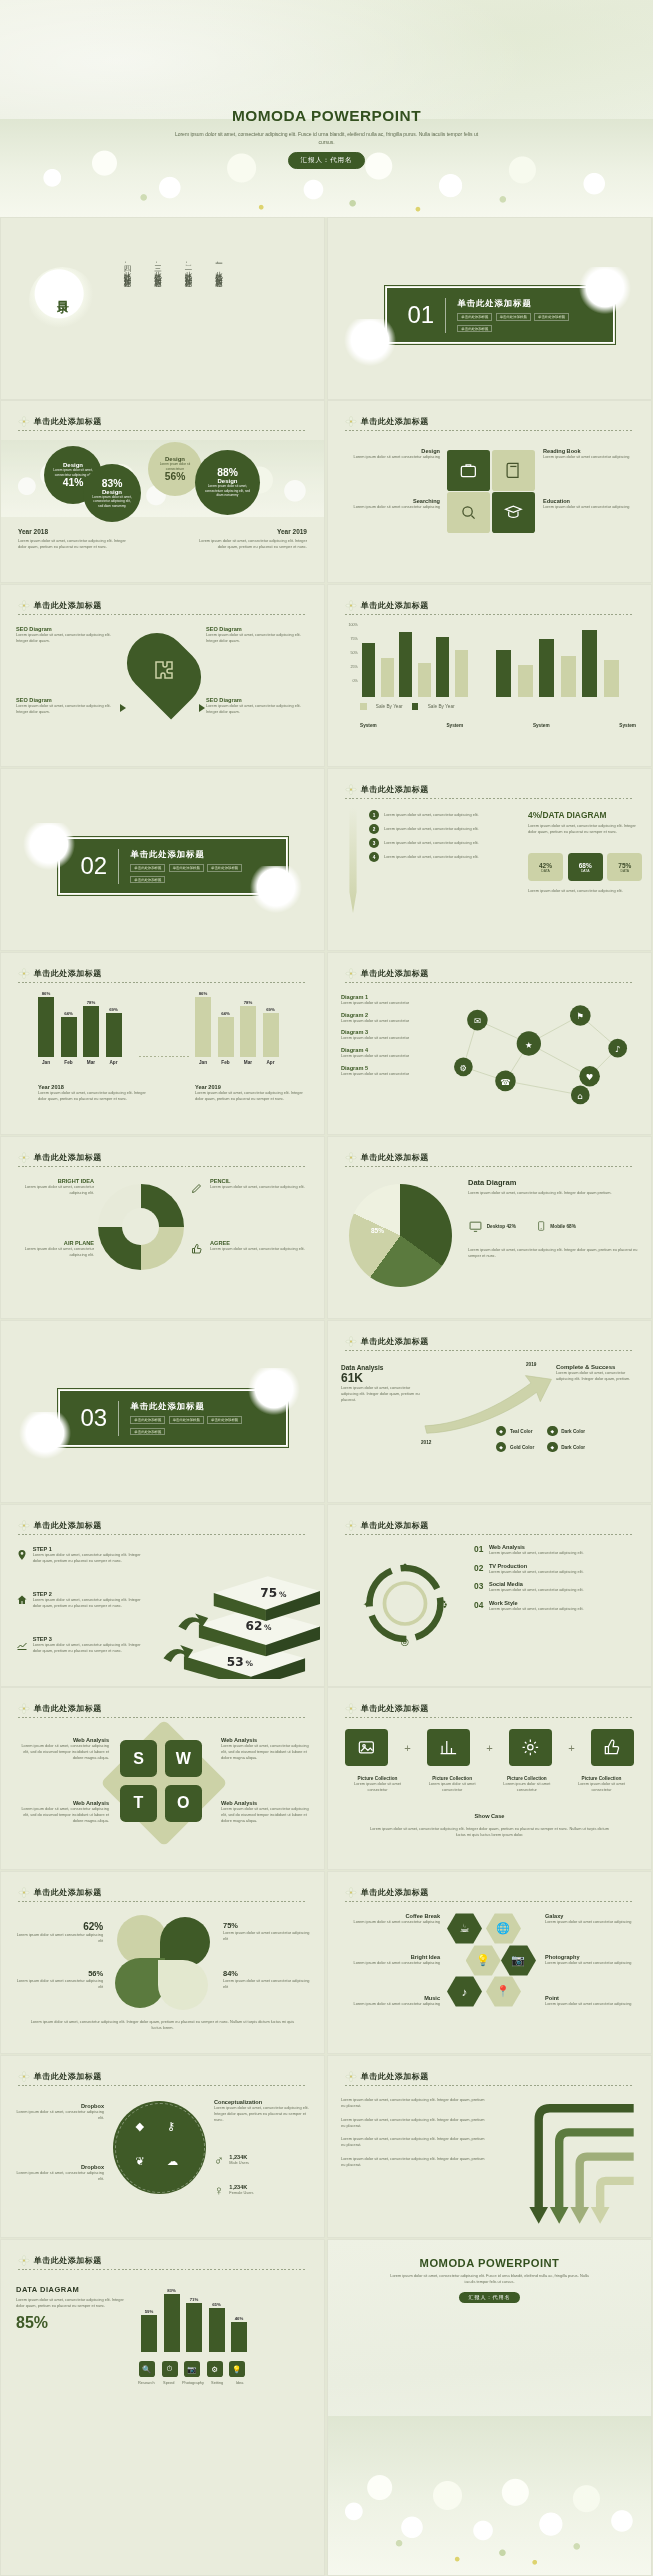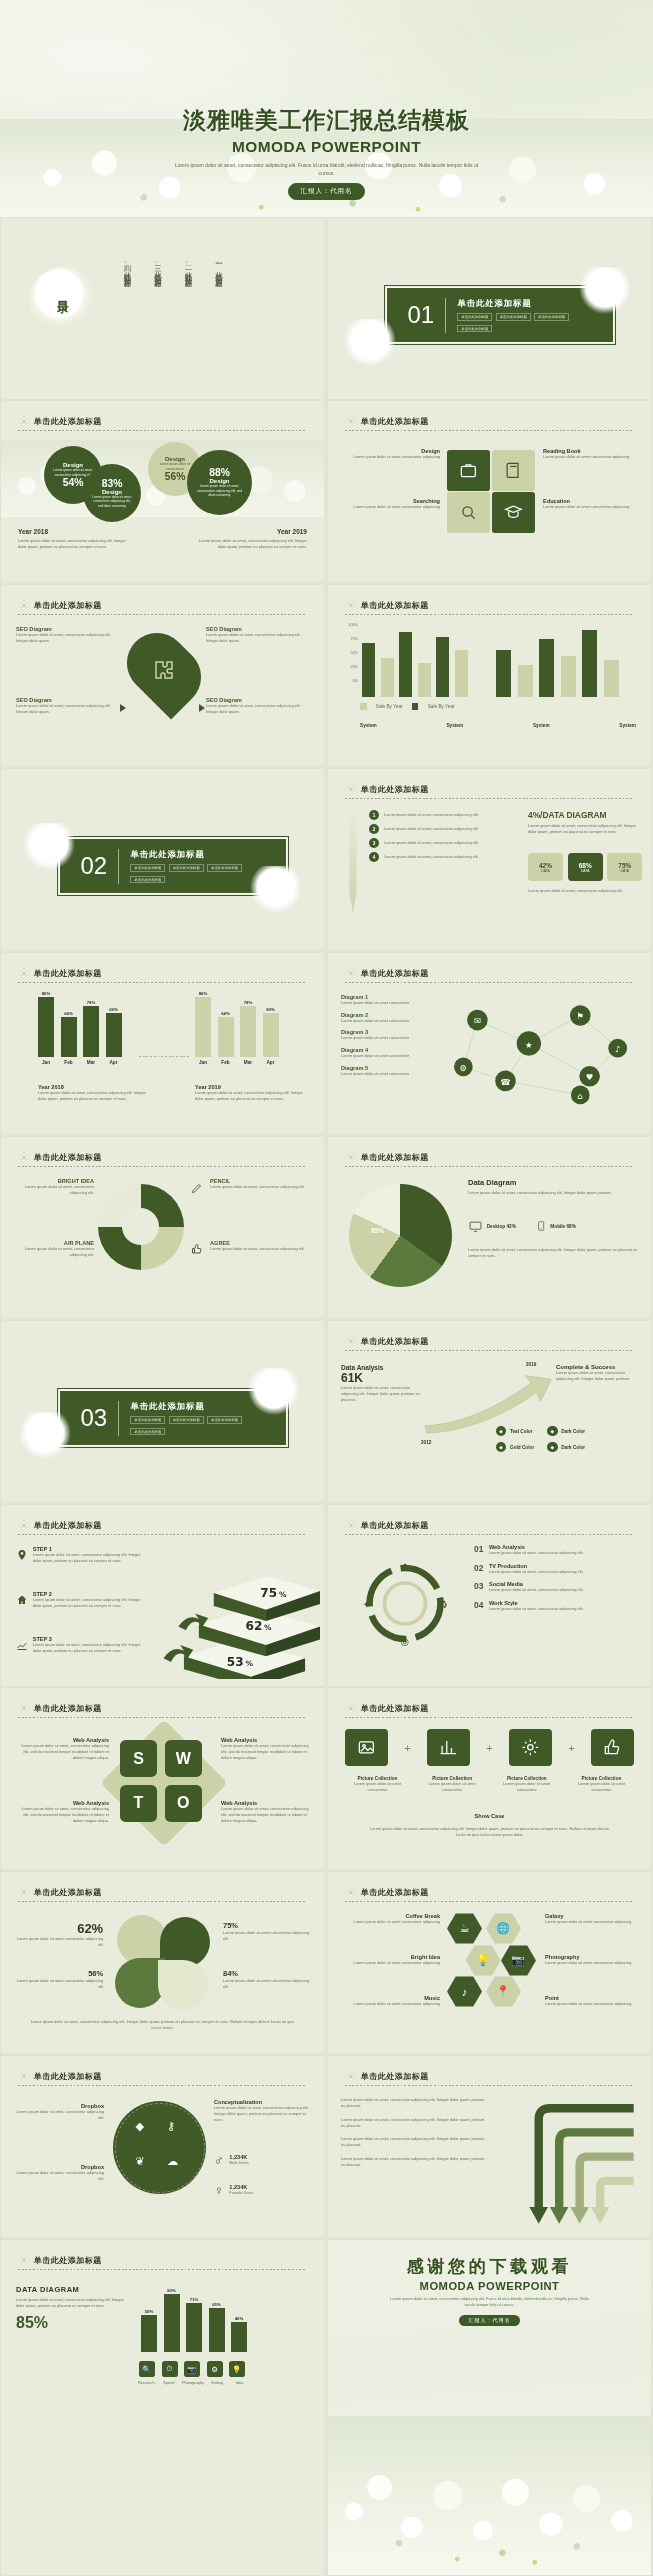--- a/index.html
+++ b/index.html
@@ -165,21 +165,20 @@
   }
 </style>
 </head>
 <body>
 
 <div class="sheet">
 
   <div class="cover">
     <div class="haze"></div>
     <div class="cover-text">
-      <div class="cover-title">淡雅唯美工作汇报总结模板</div>
       <div class="cover-sub">MOMODA POWERPOINT</div>
       <div class="cover-desc" style="width:308px;margin:4.7px auto 0;">Lorem ipsum dolor sit amet, consectetur adipiscing elit. Fusce id urna blandit, eleifend nulla ac, fringilla purus. Nulla iaculis tempor felis ut cursus.</div>
       <div class="cover-btn">汇报人：代用名</div>
     </div>
     <div class="cover-flowers floral-bottom" style="height:98px;">
       <div class="leaf-dots"></div>
     </div>
   </div>
 
   <div class="slide" style="left:0;top:217px;">
@@ -226,33 +225,33 @@
       <span class="sh-title">单击此处添加标题</span>
     </div>
         <div class="sh-rule"></div>
       </div>
 
     <div class="floral-top" style="top:39px;height:77px;opacity:.75;"></div>
 
     <div class="circ dark" style="left:43px;top:45px;width:58px;height:58px;">
       <div class="nm">Design</div>
       <div class="tx">Lorem ipsum dolor sit amet, consectetur adipiscing elit</div>
-      <div class="pc">54%</div>
+      <div class="pc">41%</div>
     </div>
     <div class="circ dark" style="left:82px;top:63px;width:58px;height:58px;">
       <div class="pc">83%</div>
       <div class="nm">Design</div>
       <div class="tx">Lorem ipsum dolor sit amet, consectetur adipiscing elit, sed diam nonummy</div>
     </div>
     <div class="circ light" style="left:147px;top:41px;width:54px;height:54px;">
       <div class="nm">Design</div>
       <div class="tx">Lorem ipsum dolor sit consectetuer</div>
       <div class="pc">56%</div>
     </div>
-    <div class="circ dark" style="left:186px;top:49px;width:65px;height:65px;">
+    <div class="circ dark" style="left:194px;top:49px;width:65px;height:65px;">
       <div class="pc">88%</div>
       <div class="nm">Design</div>
       <div class="tx">Lorem ipsum dolor sit amet, consectetuer adipiscing elit, sed diam nonummy</div>
     </div>
 
     <div style="position:absolute;left:17px;top:127px;width:112px;">
       <div class="lbl" style="font-size:6.5px;">Year 2018</div>
       <div class="t5" style="margin-top:2.8px;">Lorem ipsum dolor sit amet, consectetur adipiscing elit. Integer dolor quam, pretium eu placerat eu semper et nunc.</div>
     </div>
     <div style="position:absolute;right:17px;top:127px;width:112px;text-align:right;">
@@ -1062,21 +1061,21 @@
       </div>
 
     <div style="position:absolute;left:110px;top:43px;width:103px;height:93px;">
       <div style="position:absolute;left:5.6px;top:0;width:50px;height:50px;border-radius:50% 50% 0 50%;background:#ccd2a7;"></div>
       <div style="position:absolute;left:49px;top:1.9px;width:50px;height:50px;border-radius:50% 50% 50% 0;background:#3f5a27;"></div>
       <div style="position:absolute;left:3.7px;top:43px;width:50px;height:50px;border-radius:50% 0 50% 50%;background:#5b7a3e;"></div>
       <div style="position:absolute;left:47px;top:45px;width:50px;height:50px;border-radius:0 50% 50% 50%;background:#e3e8cf;"></div>
     </div>
 
     <div style="position:absolute;left:11.2px;top:49px;width:91px;text-align:right;">
-      <div class="lbl" style="font-size:13px;">62%</div>
+      <div class="lbl" style="font-size:10px;">62%</div>
       <div class="t5">Lorem ipsum dolor sit amet consectetur adipiscing elit</div>
     </div>
     <div style="position:absolute;left:11.2px;top:97px;width:91px;text-align:right;">
       <div class="lbl" style="font-size:7.5px;">56%</div>
       <div class="t5">Lorem ipsum dolor sit amet consectetur adipiscing elit</div>
     </div>
     <div style="position:absolute;left:222px;top:49px;width:91px;">
       <div class="lbl" style="font-size:7.5px;">75%</div>
       <div class="t5">Lorem ipsum dolor sit amet consectetur adipiscing elit</div>
     </div>
@@ -1304,21 +1303,20 @@
       <span class="t5" style="width:18.7px;text-align:center;">Speed</span>
       <span class="t5" style="width:22.4px;text-align:center;">Photography</span>
       <span class="t5" style="width:18.7px;text-align:center;">Setting</span>
       <span class="t5" style="width:18.7px;text-align:center;">Idea</span>
     </div>
   </div>
 
   <div class="slide" style="left:327px;top:2239px;height:337px;overflow:hidden;">
     <div style="position:absolute;inset:0;background:linear-gradient(175deg,#eef1e4 0%,#eaeee0 40%,#f2f5ea 75%,#f7f9f1 100%);"></div>
     <div style="position:absolute;left:0;right:0;top:15px;text-align:center;z-index:4;">
-      <div style="font-size:17px;font-weight:700;color:#33501f;letter-spacing:3.7px;">感谢您的下载观看</div>
       <div style="font-size:11.2px;font-weight:700;color:#33501f;letter-spacing:0.5px;margin-top:1.9px;">MOMODA POWERPOINT</div>
       <div class="t5" style="width:205px;margin:3.7px auto 0;">Lorem ipsum dolor sit amet, consectetur adipiscing elit. Fusce id urna blandit, eleifend nulla ac, fringilla purus. Nulla iaculis tempor felis ut cursus.</div>
       <div style="display:inline-block;margin-top:4.7px;padding:1.9px 9.3px;border-radius:7.5px;background:#3d5a26;color:#fff;font-size:5.1px;letter-spacing:0.9px;">汇报人：代用名</div>
     </div>
     <div class="floral-bottom" style="height:159px;z-index:3;">
       <div class="leaf-dots"></div>
     </div>
   </div>
 
 </div>

